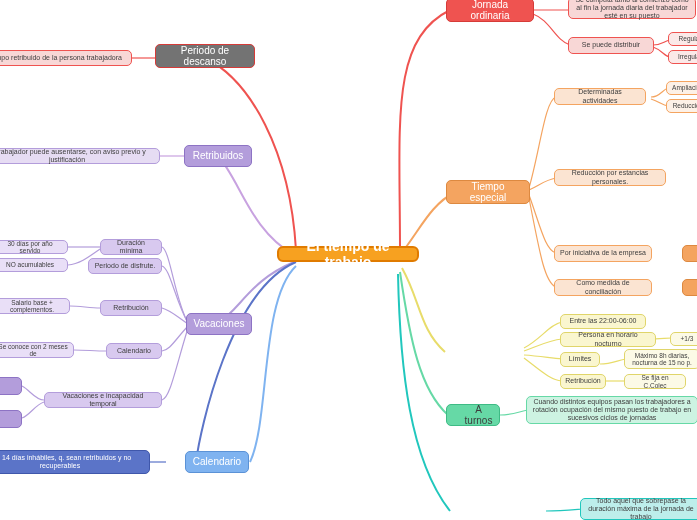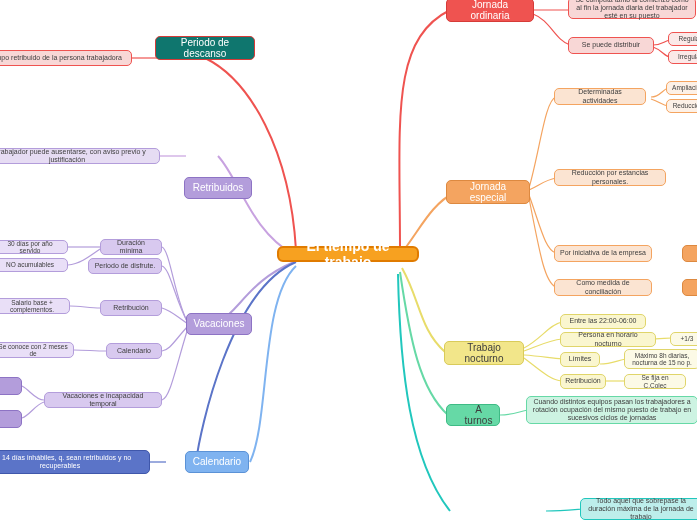--- a/index.html
+++ b/index.html
@@ -107,48 +107,47 @@
   </svg>
 
   <div class="node root" style="left:277px;top:246px;width:142px;height:16px;">El tiempo de trabajo</div>
 
   <div class="node lvl1" style="left:446px;top:-2px;width:88px;height:24px;background:#ef5350;border-color:#d63b38;color:#ffffff;">Jornada ordinaria</div>
   <div class="node lvl2" style="left:568px;top:-3px;width:128px;height:22px;background:#f8d7d6;border-color:#ef5350;">Se computa tanto al comienzo como al fin la jornada diaria del trabajador esté en su puesto</div>
   <div class="node lvl2" style="left:568px;top:37px;width:86px;height:17px;background:#f8d7d6;border-color:#ef5350;">Se puede distribuir</div>
   <div class="node lvl3" style="left:668px;top:32px;width:44px;height:14px;background:#fbe9e8;border-color:#ef5350;">Regular</div>
   <div class="node lvl3" style="left:668px;top:50px;width:44px;height:14px;background:#fbe9e8;border-color:#ef5350;">Irregular</div>
 
-  <div class="node lvl1" style="left:446px;top:180px;width:84px;height:24px;background:#f4a460;border-color:#dd8940;color:#ffffff;">Jornada especial</div>
+  <div class="node lvl1" style="left:446px;top:180px;width:84px;height:24px;background:#f4a460;border-color:#dd8940;color:#ffffff;">Tiempo especial</div>
   <div class="node lvl2" style="left:554px;top:88px;width:92px;height:17px;background:#fbe4d2;border-color:#f4a460;">Determinadas actividades</div>
   <div class="node lvl3" style="left:666px;top:81px;width:44px;height:14px;background:#fdf1e7;border-color:#f4a460;">Ampliación</div>
   <div class="node lvl3" style="left:666px;top:99px;width:44px;height:14px;background:#fdf1e7;border-color:#f4a460;">Reducción</div>
   <div class="node lvl2" style="left:554px;top:169px;width:112px;height:17px;background:#fbe4d2;border-color:#f4a460;">Reducción por estancias personales.</div>
   <div class="node lvl2" style="left:554px;top:245px;width:98px;height:17px;background:#fbe4d2;border-color:#f4a460;">Por iniciativa de la empresa</div>
   <div class="node lvl2" style="left:554px;top:279px;width:98px;height:17px;background:#fbe4d2;border-color:#f4a460;">Como medida de conciliación</div>
   <div class="node lvl2" style="left:682px;top:245px;width:30px;height:17px;background:#f4a460;border-color:#dd8940;"></div>
   <div class="node lvl2" style="left:682px;top:279px;width:30px;height:17px;background:#f4a460;border-color:#dd8940;"></div>
 
-  <div class="node lvl1" style="left:444px;top:341px;width:80px;height:24px;background:#f2e68a;border-color:#d9cb5a;">Trabajo nocturno</div>
   <div class="node lvl2" style="left:560px;top:314px;width:86px;height:15px;background:#faf6cf;border-color:#e0d56a;">Entre las 22:00-06:00</div>
   <div class="node lvl2" style="left:560px;top:332px;width:96px;height:15px;background:#faf6cf;border-color:#e0d56a;">Persona en horario nocturno</div>
   <div class="node lvl3" style="left:670px;top:332px;width:34px;height:14px;background:#fcfae6;border-color:#e0d56a;">+1/3</div>
   <div class="node lvl2" style="left:560px;top:352px;width:40px;height:15px;background:#faf6cf;border-color:#e0d56a;">Límites</div>
   <div class="node lvl3" style="left:624px;top:349px;width:76px;height:20px;background:#fcfae6;border-color:#e0d56a;">Máximo 8h diarias, nocturna de 15 no p.</div>
   <div class="node lvl2" style="left:560px;top:374px;width:46px;height:15px;background:#faf6cf;border-color:#e0d56a;">Retribución</div>
   <div class="node lvl3" style="left:624px;top:374px;width:62px;height:15px;background:#fcfae6;border-color:#e0d56a;">Se fija en C.Colec</div>
 
   <div class="node lvl1" style="left:446px;top:404px;width:54px;height:22px;background:#66d9a6;border-color:#3ebb85;padding-left:16px;">A turnos</div>
   <div class="node lvl2" style="left:526px;top:396px;width:172px;height:28px;background:#cdf3e2;border-color:#66d9a6;">Cuando distintos equipos pasan los trabajadores a rotación ocupación del mismo puesto de trabajo en sucesivos ciclos de jornadas</div>
 
   <div class="node lvl2" style="left:580px;top:498px;width:122px;height:22px;background:#bdeeeb;border-color:#21c7bd;">Todo aquel que sobrepase la duración máxima de la jornada de trabajo</div>
 
-  <div class="node lvl1" style="left:155px;top:36px;width:100px;height:24px;background:#0f766e;border-color:#d63b38;color:#ffffff;">Periodo de descanso</div>
+  <div class="node lvl1" style="left:155px;top:44px;width:100px;height:24px;background:#737373;border-color:#d63b38;color:#ffffff;">Periodo de descanso</div>
   <div class="node lvl2" style="left:-24px;top:50px;width:156px;height:16px;background:#f8d7d6;border-color:#ef5350;">Tiempo retribuido de la persona trabajadora</div>
 
-  <div class="node lvl1" style="left:184px;top:145px;width:68px;height:22px;background:#b39ddb;border-color:#8d73c4;color:#ffffff;margin-top:32px;">Retribuidos</div>
+  <div class="node lvl1" style="left:184px;top:145px;width:68px;height:22px;background:#b39ddb;border-color:#8d73c4;color:#ffffff;">Retribuidos</div>
   <div class="node lvl2" style="left:-26px;top:148px;width:186px;height:16px;background:#e6dcf3;border-color:#b39ddb;">El trabajador puede ausentarse, con aviso previo y justificación</div>
 
   <div class="node lvl1" style="left:186px;top:313px;width:66px;height:22px;background:#b39ddb;border-color:#8d73c4;color:#ffffff;text-align:center;">Vacaciones</div>
   <div class="node lvl2" style="left:100px;top:239px;width:62px;height:16px;background:#d8c9ef;border-color:#b39ddb;">Duración mínima</div>
   <div class="node lvl3" style="left:-8px;top:240px;width:76px;height:14px;background:#e9dff7;border-color:#b39ddb;">30 días por año servido</div>
   <div class="node lvl3" style="left:-8px;top:258px;width:76px;height:14px;background:#e9dff7;border-color:#b39ddb;">NO acumulables</div>
   <div class="node lvl2" style="left:88px;top:258px;width:74px;height:16px;background:#d8c9ef;border-color:#b39ddb;">Periodo de disfrute.</div>
   <div class="node lvl2" style="left:100px;top:300px;width:62px;height:16px;background:#d8c9ef;border-color:#b39ddb;">Retribución</div>
   <div class="node lvl3" style="left:-6px;top:298px;width:76px;height:16px;background:#e9dff7;border-color:#b39ddb;">Salario base + complementos.</div>
   <div class="node lvl2" style="left:106px;top:343px;width:56px;height:16px;background:#d8c9ef;border-color:#b39ddb;">Calendario</div>

